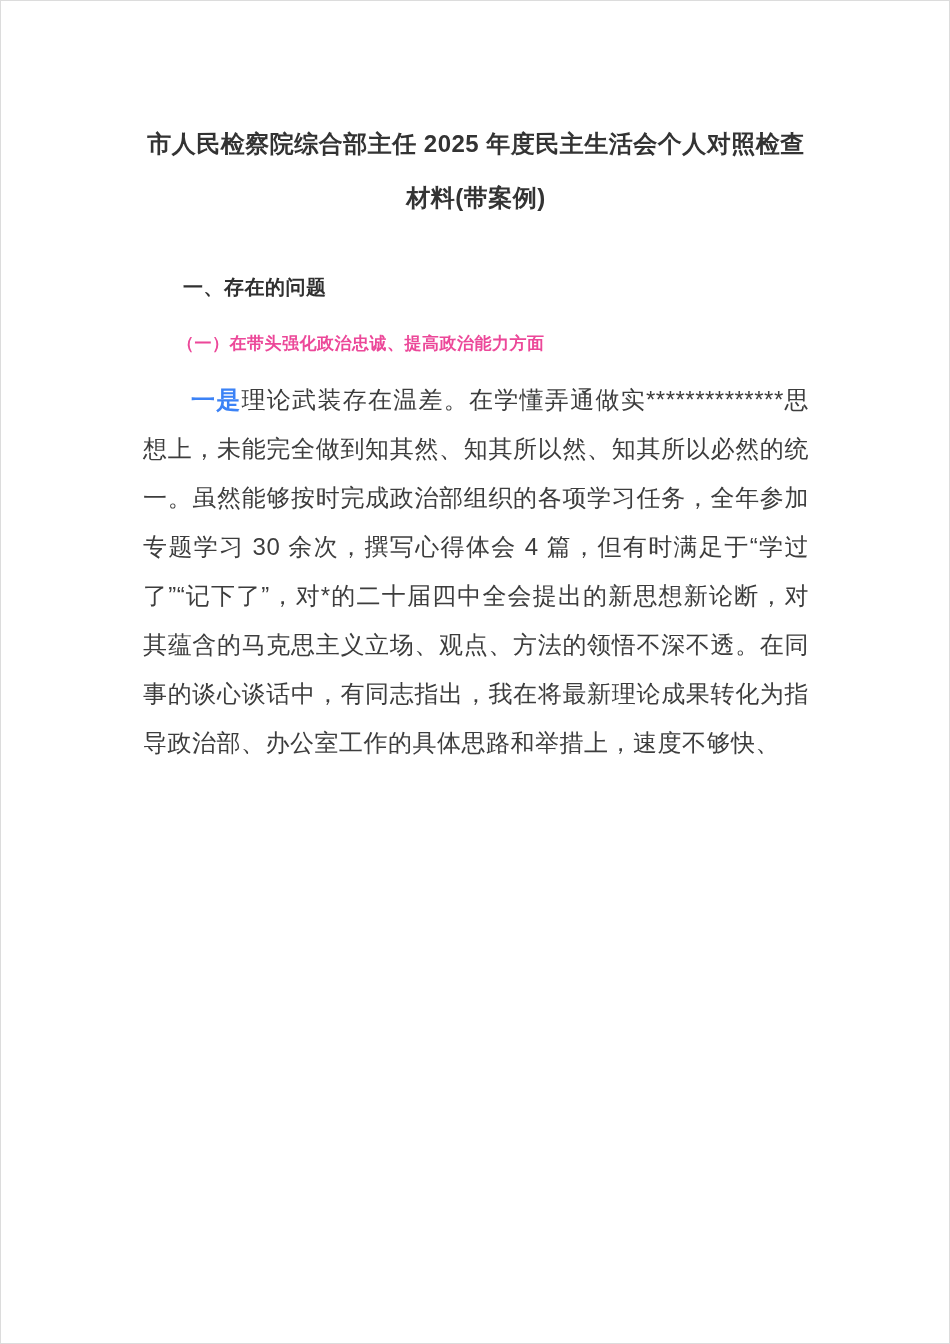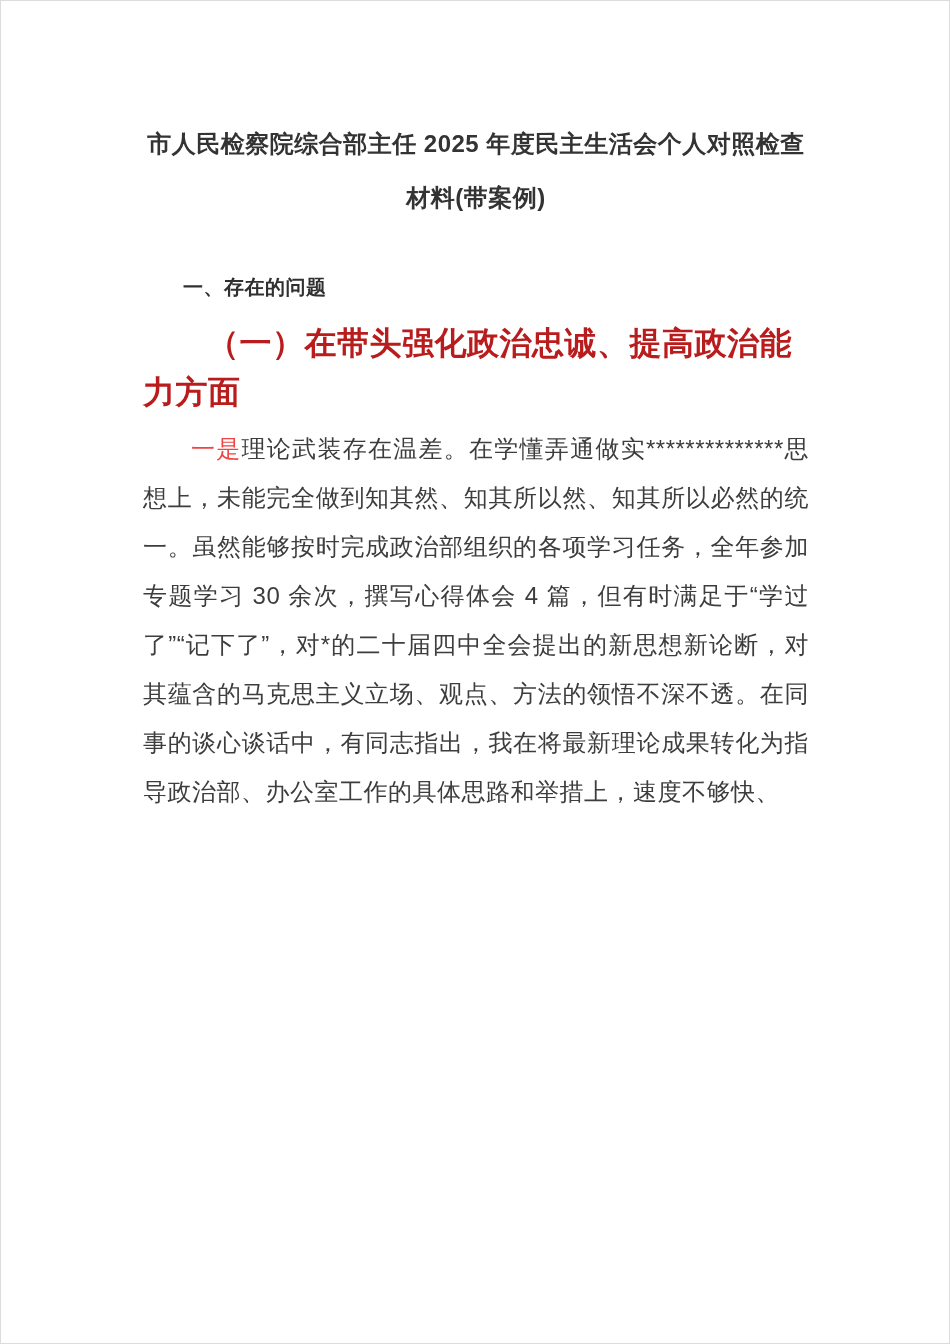--- a/index.html
+++ b/index.html
@@ -40,30 +40,30 @@
     margin: 7px 0 7px 0;
     font-size: 20px;
     font-weight: bold;
     color: #303030;
     line-height: 49px;
     text-indent: 2em;
     letter-spacing: 0.5px;
   }
   .h-level2 {
     margin: 0 0 7px 0;
-    font-size: 32px;
+    font-size: 17px;
     font-weight: bold;
-    color: #b91c1c;
+    color: #ec4899;
     line-height: 49px;
     text-indent: 2em;
     letter-spacing: 0.5px;
   }
   .lead-bold {
-    font-weight: normal;
-    color: #ef4444;
+    font-weight: bold;
+    color: #3b82f6;
   }
 </style>
 </head>
 <body>
 
 <div class="page">
 
   <h1 class="doc-title">市人民检察院综合部主任 2025 年度民主生活会个人对照检查材料(带案例)</h1>
 
 

